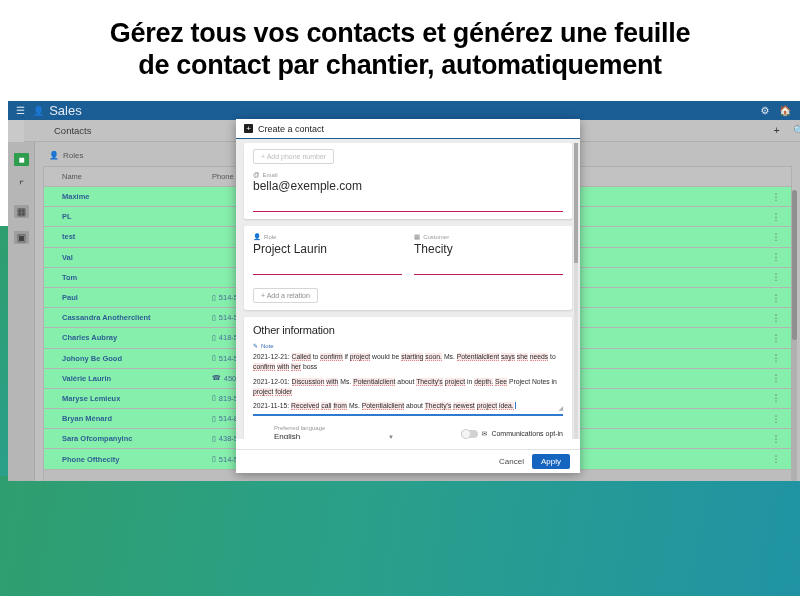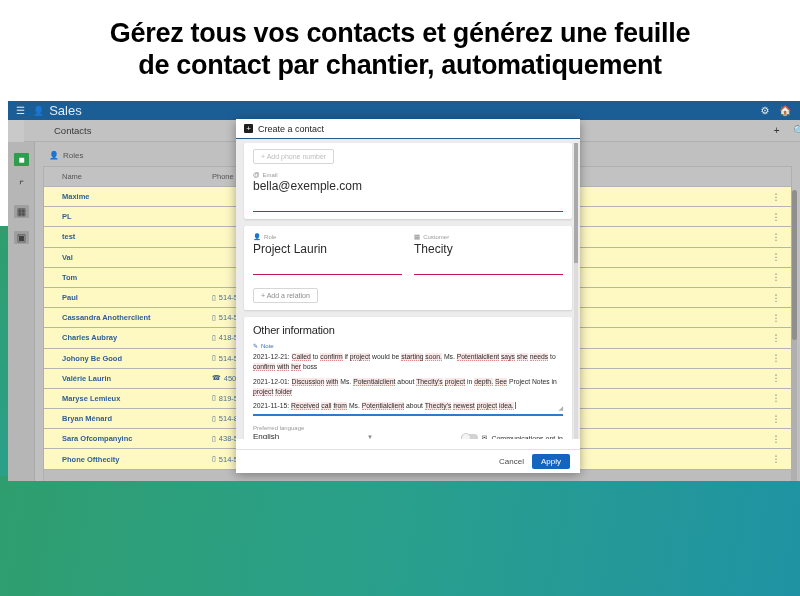--- a/index.html
+++ b/index.html
@@ -124,21 +124,21 @@
     border-bottom: 1px solid #b3b3b3;
     background: #c2c2c2;
   }
   .col-name { width: 150px; }
   .col-phone { flex: 1; }
 
   .row {
     display: flex; align-items: center;
     height: 20.2px; padding: 0 10px 0 18px;
     border-bottom: 1px solid #b4b4b4;
-    background: #fef9c3;
+    background: #86efac;
   }
   .row .name {
     width: 150px;
     color: #2f5f94; font-weight: bold; font-size: 7.5px;
   }
   .row .phone {
     flex: 1; color: #4a6f99; font-size: 7.5px;
     display: flex; align-items: center; gap: 3px;
   }
   .row .phone .p-ico { font-size: 7px; color: #3f5f85; }
@@ -234,22 +234,23 @@
   .caret {
     display: inline-block; width: 1px; height: 7px;
     background: #2f7ad1; vertical-align: -1px; margin-left: 1px;
   }
   .resize-grip {
     position: absolute; right: 0; bottom: 3px;
     font-size: 6px; color: #b0b0b0;
   }
 
   .bottom-row {
-    display: flex; align-items: flex-end; justify-content: space-between;
+    display: flex; align-items: center; justify-content: space-between;
     margin-top: 9px;
+    margin-left: 21px;
   }
   .lang-wrap { width: 120px; }
   .lang-select {
     display: flex; align-items: center; justify-content: space-between;
     font-size: 8px; color: #2c2c2c;
     border-bottom: 1px solid #cfcfcf; padding-bottom: 2px;
   }
   .lang-select .chev { font-size: 6px; color: #888; }
   .optin {
     display: flex; align-items: center; gap: 4px;

